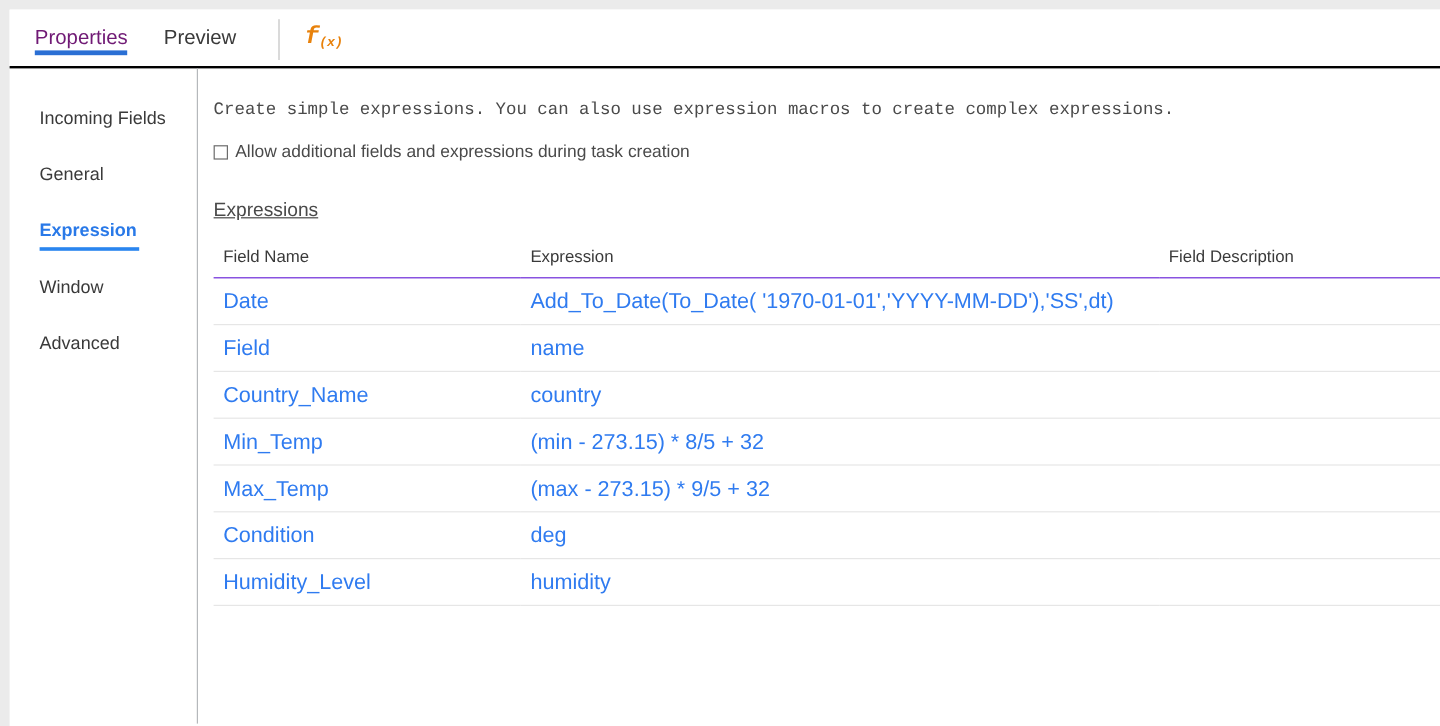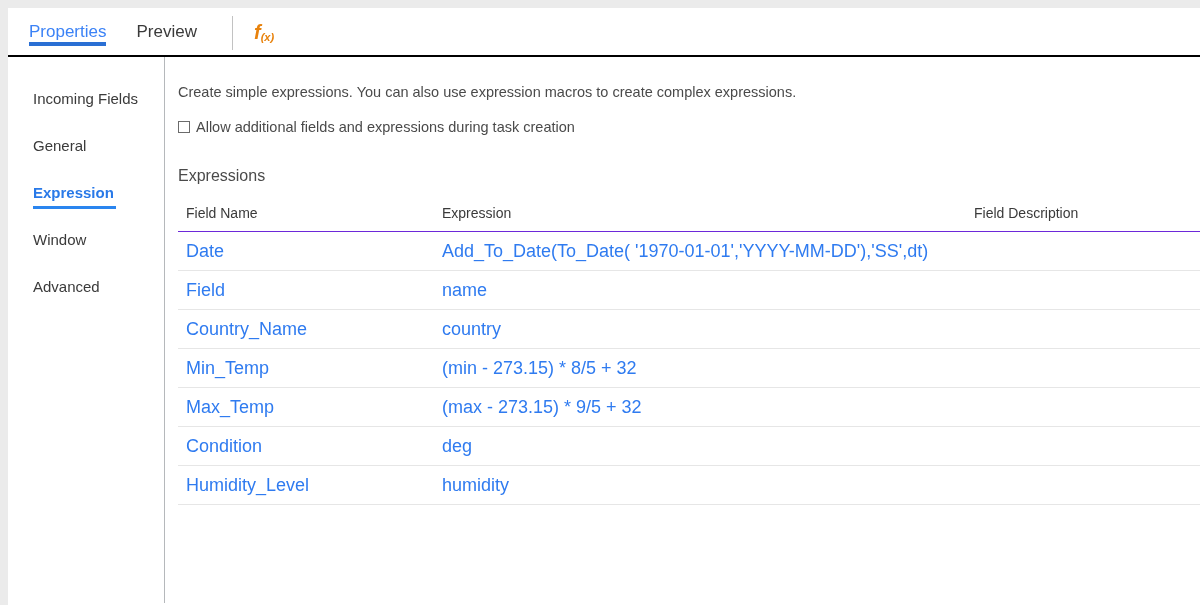--- a/index.html
+++ b/index.html
@@ -41,21 +41,21 @@
     font-size: 17px;
     line-height: 20px;
     padding: 14px 0 0 0;
     margin-right: 30px;
     color: #3a3a3a;
     cursor: pointer;
     white-space: nowrap;
   }
   .tab:first-child { margin-left: 21px; }
   .tab.active {
-    color: #3b82f6;
+    color: #701a75;
   }
   .tab.active::after {
     content: "";
     position: absolute;
     left: 0;
     right: 0;
     bottom: -4px;
     height: 4px;
     background: #2a6fd4;
   }
@@ -65,21 +65,21 @@
     background: #c2c2c2;
     margin: 8px 0 0 5px;
   }
   .fx-title {
     display: flex;
     align-items: center;
     margin-left: 21px;
     padding-top: 14px;
   }
   .fx-icon {
-    font-family: Liberation Sans, sans-serif;
+    font-family: Liberation Mono, monospace;
     font-style: italic;
     font-weight: bold;
     color: #e8820c;
     font-size: 20px;
     line-height: 20px;
     margin-right: 10px;
     white-space: nowrap;
   }
   .fx-icon .sub {
     font-size: 11px;
@@ -137,20 +137,21 @@
     flex: 1 1 auto;
     padding: 26px 0 0 13px;
     box-sizing: border-box;
     min-width: 0;
   }
   .desc {
     font-size: 14.5px;
     line-height: 18px;
     color: #4a4a4a;
     margin: 0 0 17px 0;
+    font-family: Liberation Mono, monospace;
   }
   .checkrow {
     display: flex;
     align-items: center;
     margin-bottom: 30px;
   }
   .cbox {
     width: 12px;
     height: 12px;
     border: 1px solid #6b6b6b;
@@ -163,20 +164,21 @@
     font-size: 14.5px;
     line-height: 18px;
     color: #4a4a4a;
     margin-left: 6px;
   }
   .section-title {
     font-size: 16px;
     line-height: 20px;
     color: #4a4a4a;
     margin: 0 0 19px 0;
+    text-decoration: underline;
   }
 
   
   .tbl {
     width: 1022px;
     border-collapse: collapse;
     table-layout: fixed;
   }
   .tbl th {
     text-align: left;

